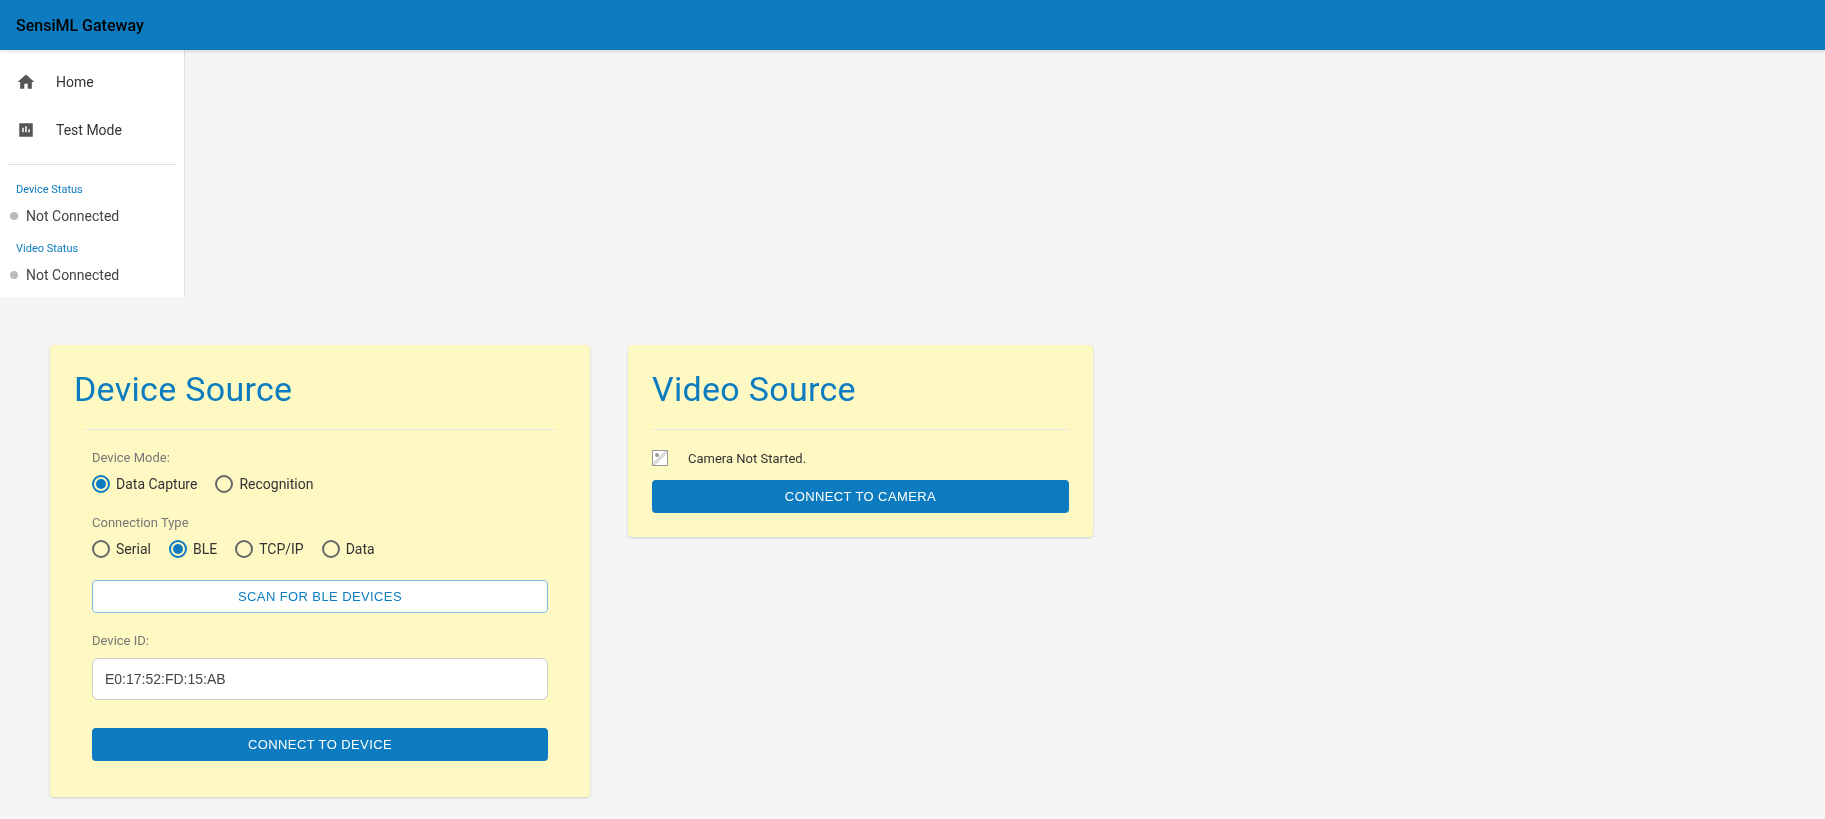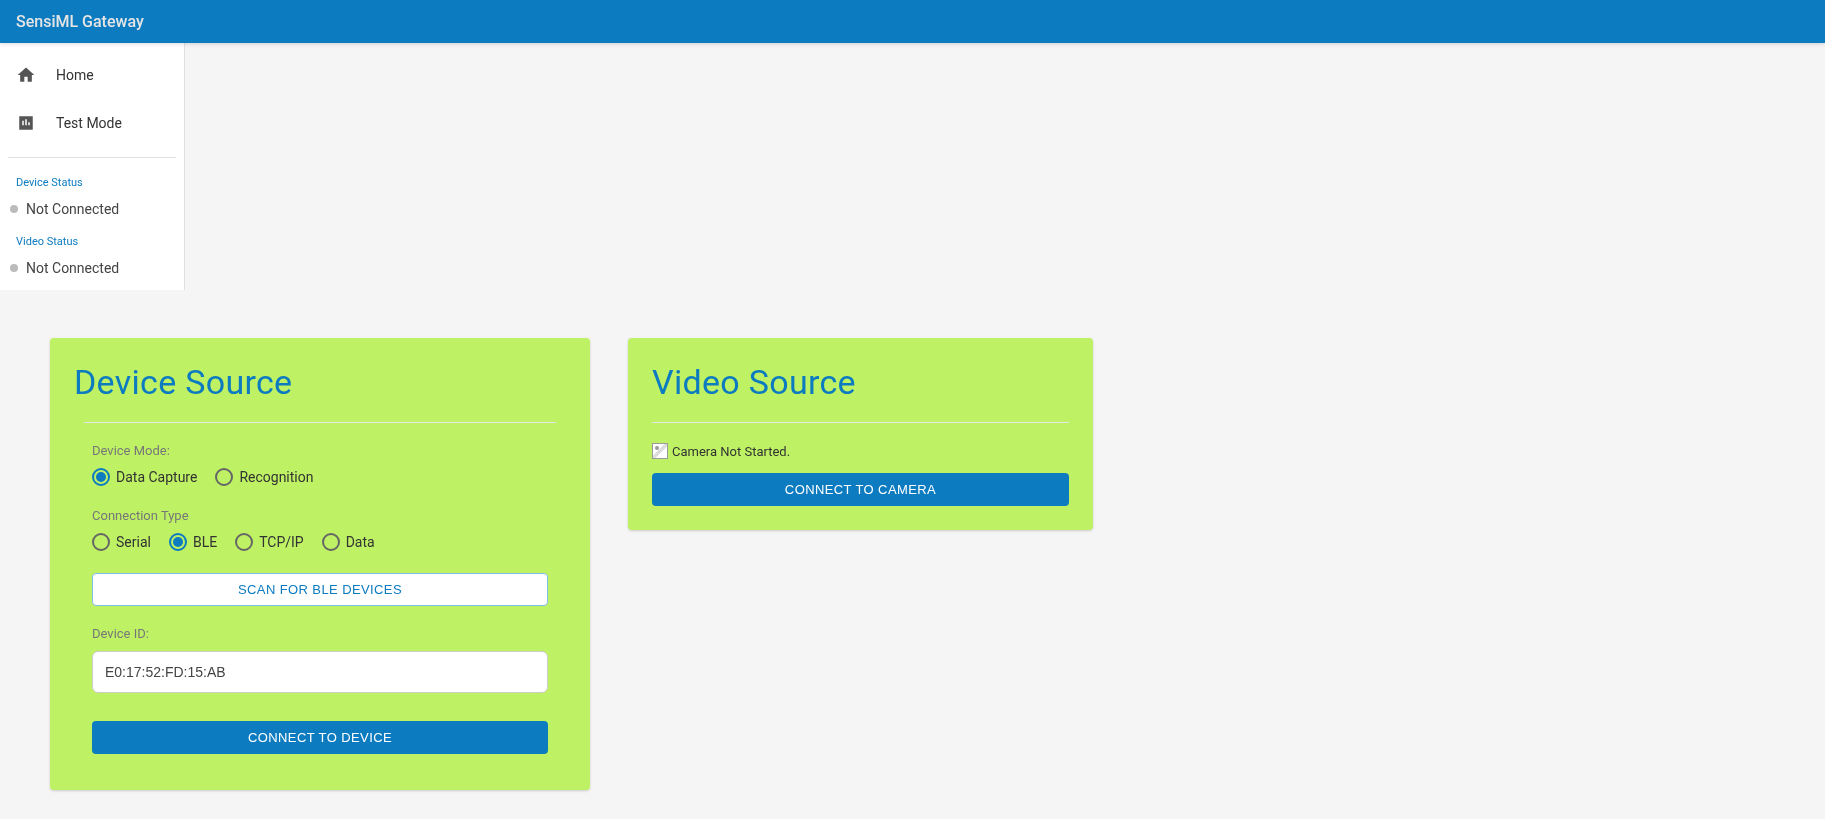--- a/index.html
+++ b/index.html
@@ -3,22 +3,22 @@
   <meta charset="utf-8">
   <style>
     * { box-sizing: border-box; margin: 0; padding: 0; }
     body {
       font-family: -apple-system, BlinkMacSystemFont, "Segoe UI", Roboto, "Helvetica Neue", Arial, sans-serif;
       background: #f5f5f5;
       color: #333;
     }
     .header {
       background: #0c7bc0;
-      color: #e5e5e5;
-      height: 43px;
+      color: #000000;
+      height: 50px;
       display: flex;
       align-items: center;
       padding: 0 16px;
       box-shadow: 0 1px 4px rgba(0,0,0,0.15);
       position: relative;
       z-index: 10;
     }
     .header-title {
       font-size: 16px;
       font-weight: 500;
@@ -75,21 +75,21 @@
       margin-right: 8px;
     }
     .main {
       flex: 1;
       padding: 48px 50px;
       display: flex;
       gap: 38px;
       align-items: flex-start;
     }
     .card {
-      background: #bef264;
+      background: #fef9c3;
       border-radius: 4px;
       box-shadow: 0 1px 3px rgba(0,0,0,0.12), 0 1px 2px rgba(0,0,0,0.06);
       padding: 24px;
     }
     .card-device { width: 540px; padding: 24px 24px 36px; }
     .card-video  { width: 465px; }
     .card-title {
       font-size: 34px;
       font-weight: 400;
       color: #0c7bc0;
@@ -161,21 +161,21 @@
       padding: 12px 12px;
       font-size: 14px;
       color: #444;
       background: #fff;
     }
     .spacer-md { height: 20px; }
     .spacer-lg { height: 28px; }
     .camera-status {
       display: flex;
       align-items: center;
-      gap: 4px;
+      gap: 20px;
       font-size: 13px;
       color: #333;
       margin-bottom: 14px;
     }
     .broken-img-icon {
       width: 16px; height: 16px;
       display: inline-block;
       position: relative;
       border: 1px solid #999;
       background: linear-gradient(135deg, #fff 0 40%, #ddd 40% 60%, #fff 60% 100%);

